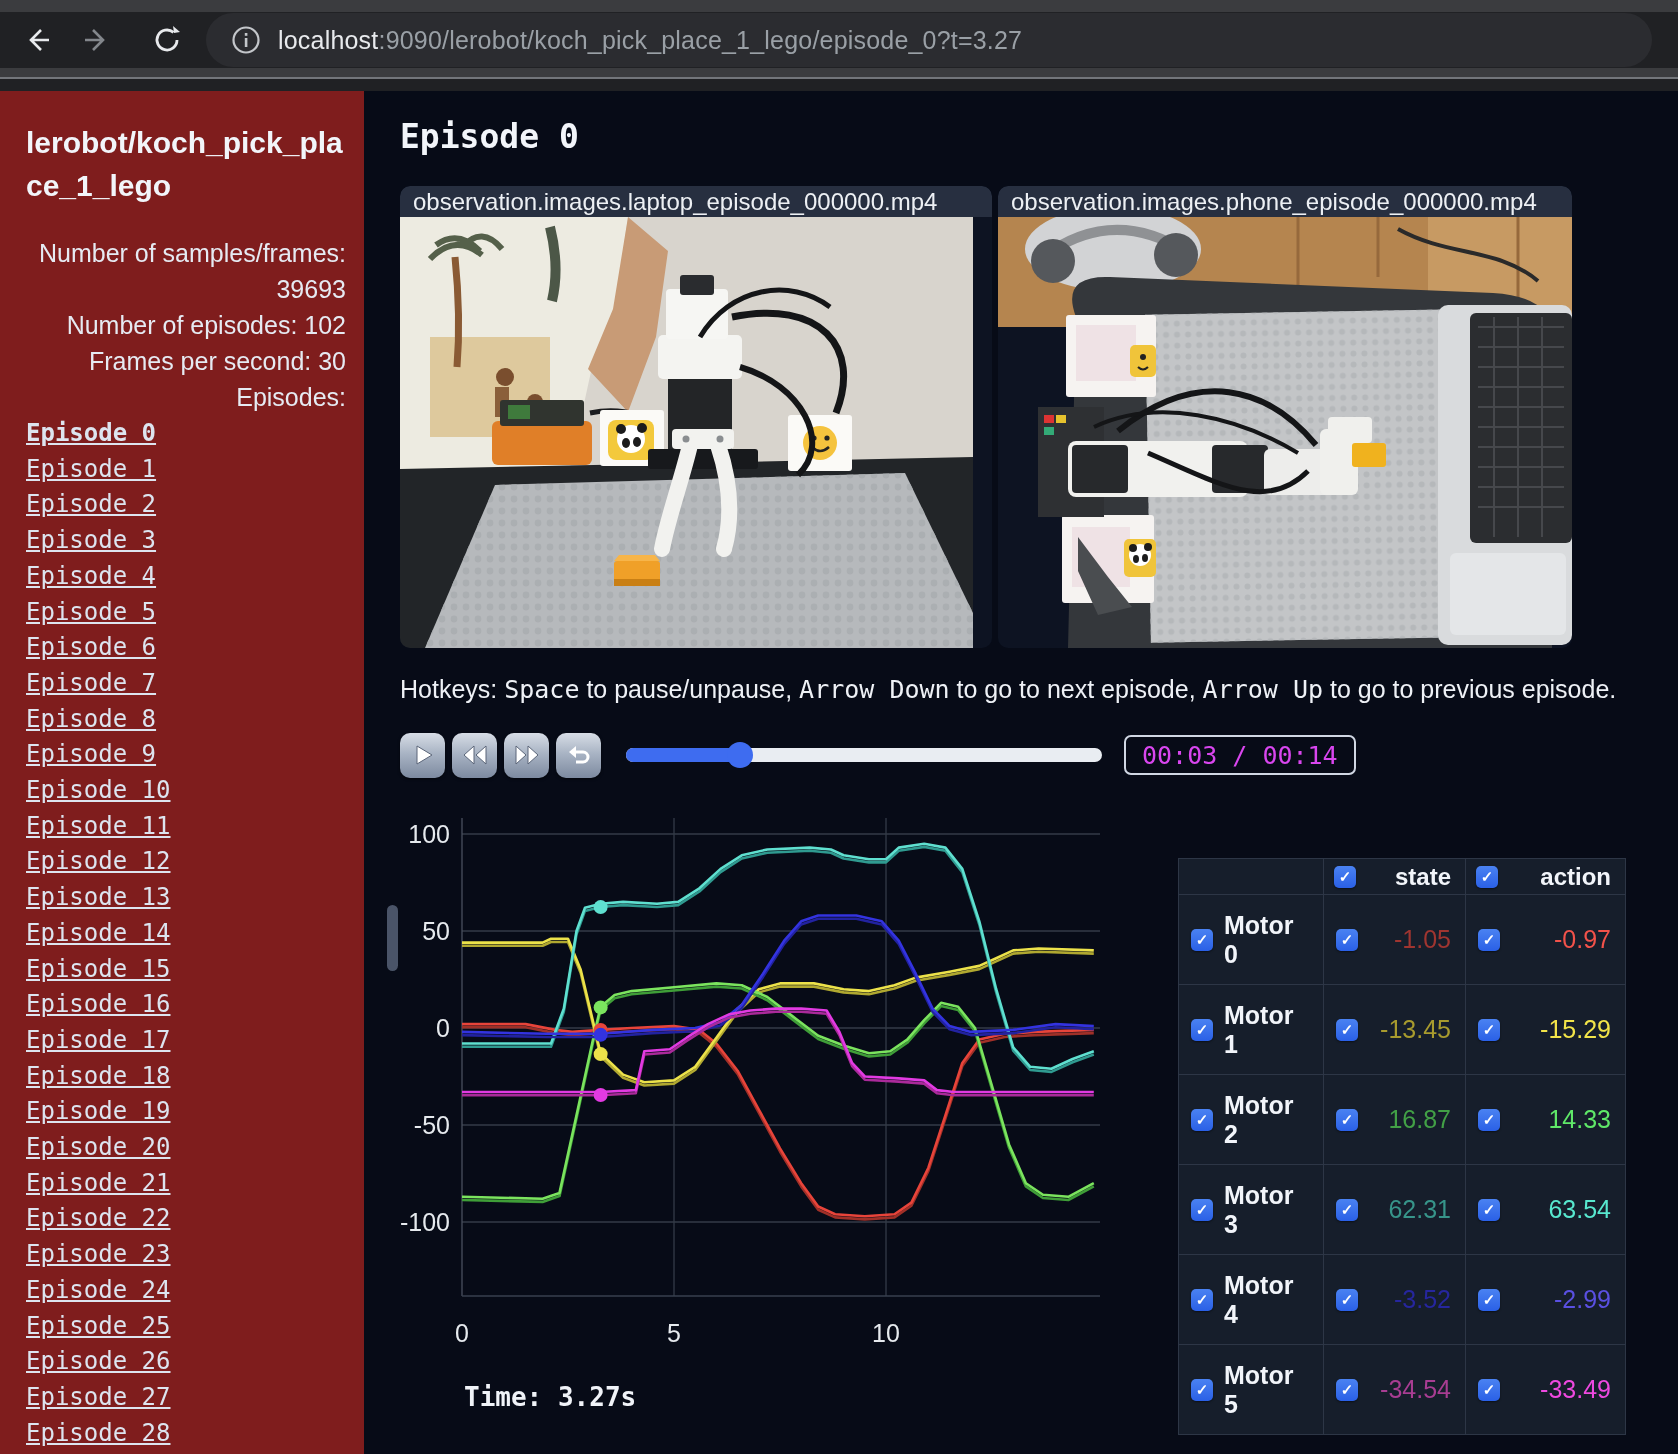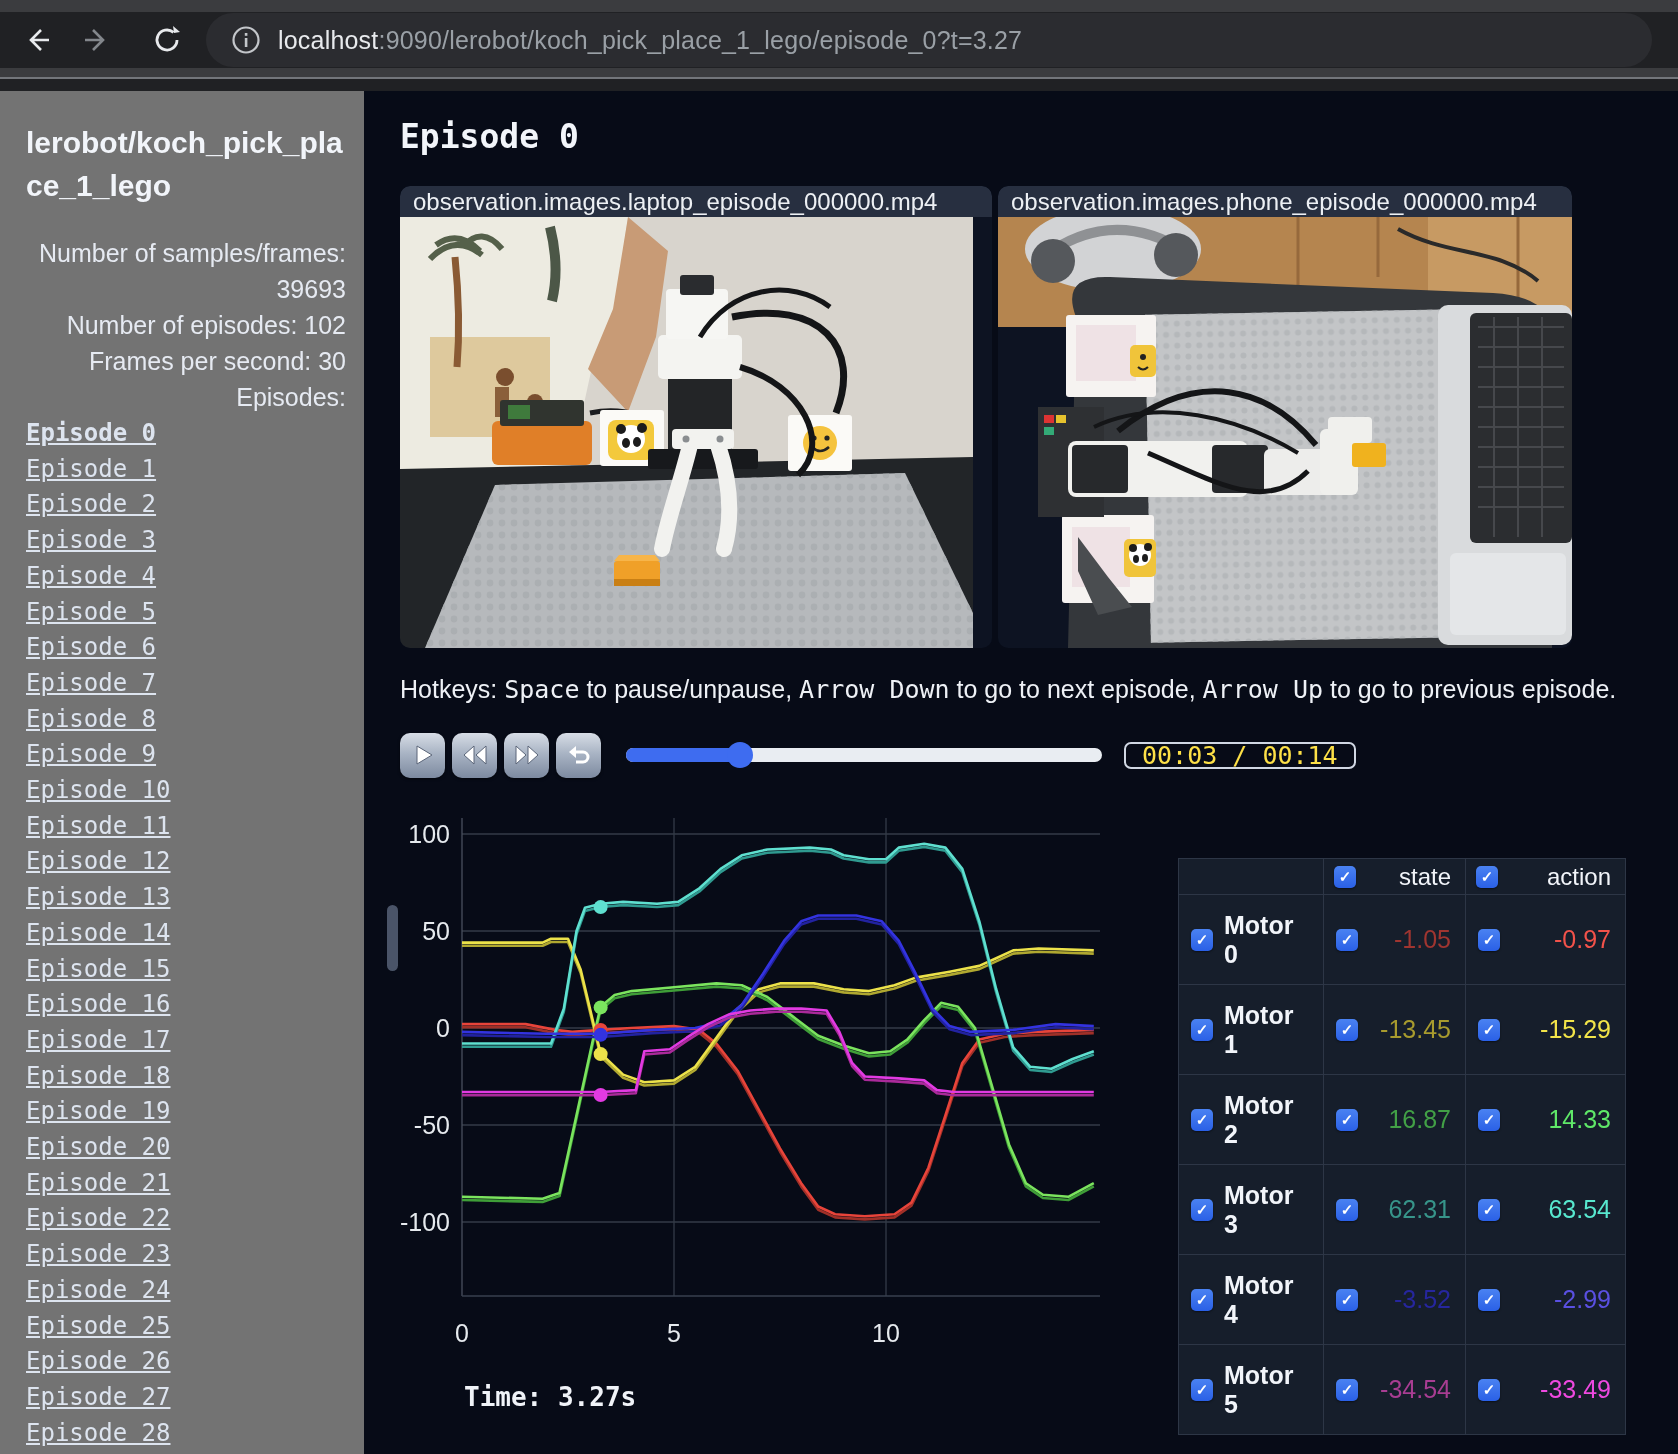--- a/index.html
+++ b/index.html
@@ -19,21 +19,21 @@
               justify-content:center; }
   .url { font-size:25px; margin-left:12px; letter-spacing:.2px; white-space:nowrap; }
   .url .host { color:#e8eaed; }
   .url .rest { color:#9aa0a6; }
   .chrome-botstrip { height:11px; background:#3b3c3f; border-bottom:2px solid #73767b; }
 
   
   .page { position:absolute; top:91px; left:0; width:1678px; height:1363px; background:#070b17; }
 
   
-  .sidebar { position:absolute; left:0; top:0; width:364px; height:1363px; background:#737373;
+  .sidebar { position:absolute; left:0; top:0; width:364px; height:1363px; background:#7f1d1d;
              padding:30px 18px 0 26px; color:#e8ecf2; overflow:hidden; }
   .ds-title { font-size:30px; font-weight:bold; line-height:43px; word-break:break-all; color:#f2f5fa; }
   .stats { margin-top:28px; font-size:25px; line-height:36px; color:#e6eaf2;text-align:right; }
   .stats p { margin:0; }
   .ep-label { font-size:25px; line-height:36px; color:#e6eaf2; }
   .ep-list { list-style:none; margin-top:2px; }
   .ep-list li { line-height:32.7px; }
   .ep-list a { font-family:"DejaVu Sans Mono", monospace; font-size:24px; color:#dde4ef;
                text-decoration:underline; cursor:pointer; }
   .ep-list a.active { font-weight:bold; margin-left:0; }
@@ -58,39 +58,39 @@
   .controls { display:flex; align-items:center; margin-top:28px; height:46px; }
   .pbtn { width:45px; height:45px; border-radius:10px; margin-right:7px; border:none; cursor:pointer;
           background:linear-gradient(180deg,#d7dde6 0%,#a9b4c4 45%,#7d8aa0 100%);
           display:flex; align-items:center; justify-content:center;
           box-shadow:0 1px 3px rgba(0,0,0,.6); }
   .slider { position:relative; width:476px; height:14px; background:#e9edf2; border-radius:7px;
             margin-left:18px; cursor:pointer; }
   .slider-fill { position:absolute; left:0; top:0; height:14px; background:#3e6cf0; border-radius:7px; }
   .slider-thumb { position:absolute; top:50%; width:26px; height:26px; background:#3e6cf0;
                   border-radius:50%; transform:translate(-50%,-50%); cursor:pointer; }
-  .timebox { margin-left:22px; height:27px; padding:0 16px; border:2px solid #d0d7e3; border-radius:7px;
-             color:#fde047; font-size:25px; display:flex; align-items:center; white-space:nowrap; }
+  .timebox { margin-left:22px; height:40px; padding:0 16px; border:2px solid #d0d7e3; border-radius:7px;
+             color:#d946ef; font-size:25px; display:flex; align-items:center; white-space:nowrap; }
 
   .lower { display:flex; margin-top:26px; }
   .chart-block { width:710px; }
   .time-label { font-family:"DejaVu Sans Mono", monospace; font-weight:bold; font-size:26px;
                 color:#f0f3f8; margin:16px 0 0 64px; }
 
   
   .mtable { margin-left:68px; margin-top:54px; border-collapse:collapse; background:#161e2b; }
   .mtable th, .mtable td { border:1px solid #2d3646; }
   .mtable th { height:36px; padding:0 14px 0 10px; }
   .mtable td { height:90px; padding:0 14px 0 12px; }
   .hcell, .vcell { display:flex; align-items:center; justify-content:space-between; }
   .ncell { display:flex; align-items:center; }
   .mtable .col-name { width:145px; }
   .mtable .col-state { width:142px; }
   .mtable .col-action { width:160px; }
-  .hlabel { color:#f2f5fa; font-size:24px; font-weight:normal; }
+  .hlabel { color:#f2f5fa; font-size:24px; font-weight:bold; }
   .mname { color:#f2f5fa; font-size:25px; font-weight:bold; margin-left:11px; }
   .mval { font-size:25px; font-weight:500; }
   .cb { width:22px; height:22px; border-radius:5px; flex:0 0 22px;
         background:linear-gradient(180deg,#4a82f2,#2a60e6); color:#fff; display:inline-flex;
         align-items:center; justify-content:center; font-size:15px; font-weight:bold; cursor:pointer;
         box-shadow:0 1px 2px rgba(0,0,0,.5); }
 </style>
 </head>
 <body>
 

